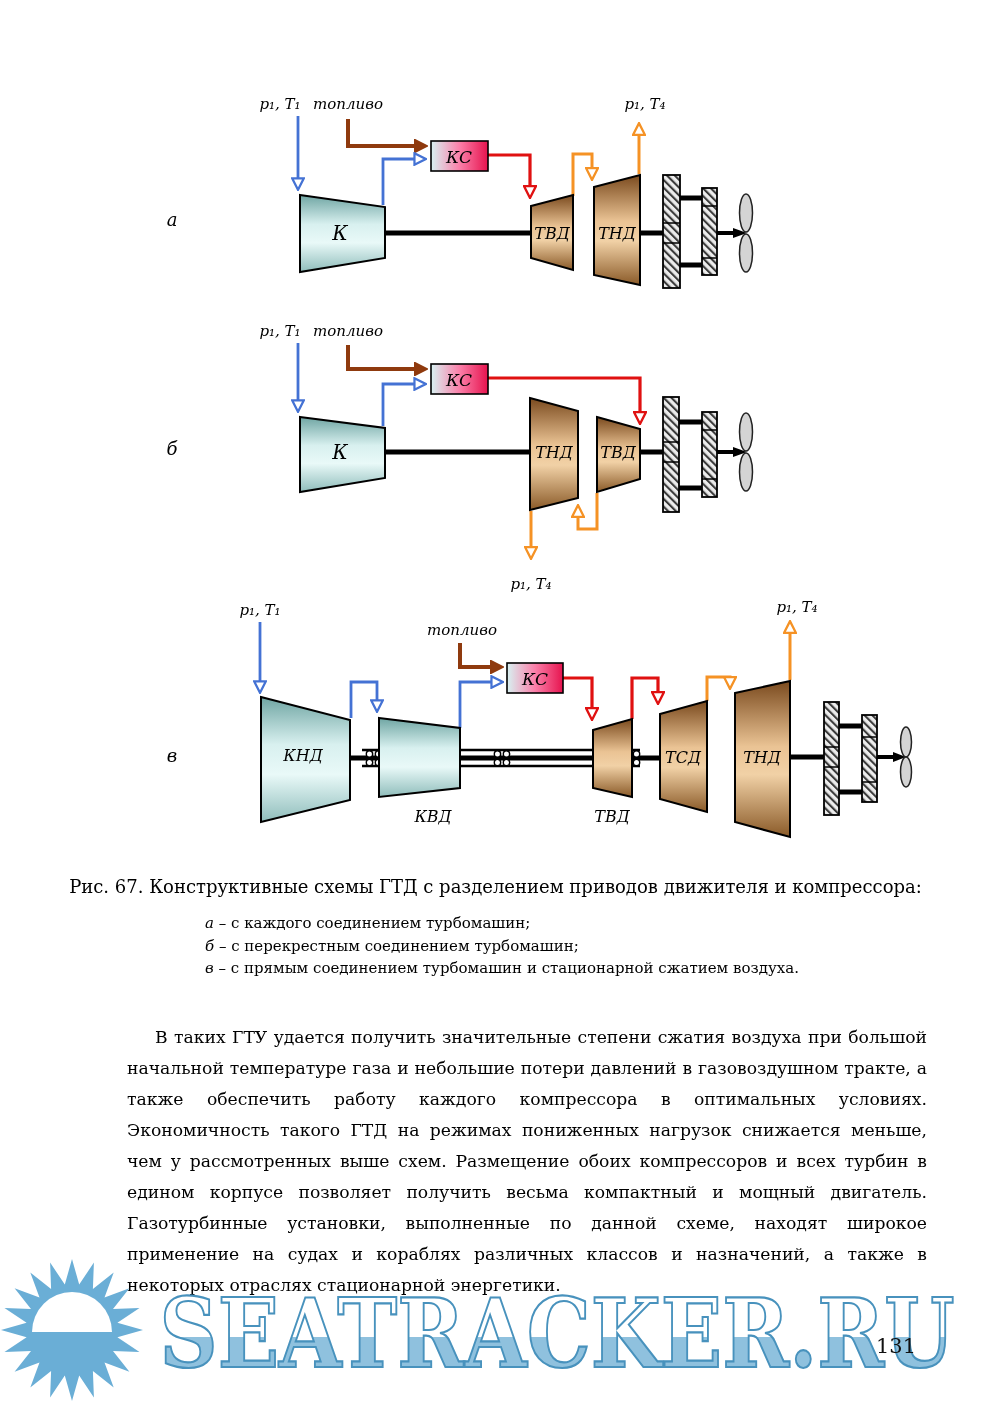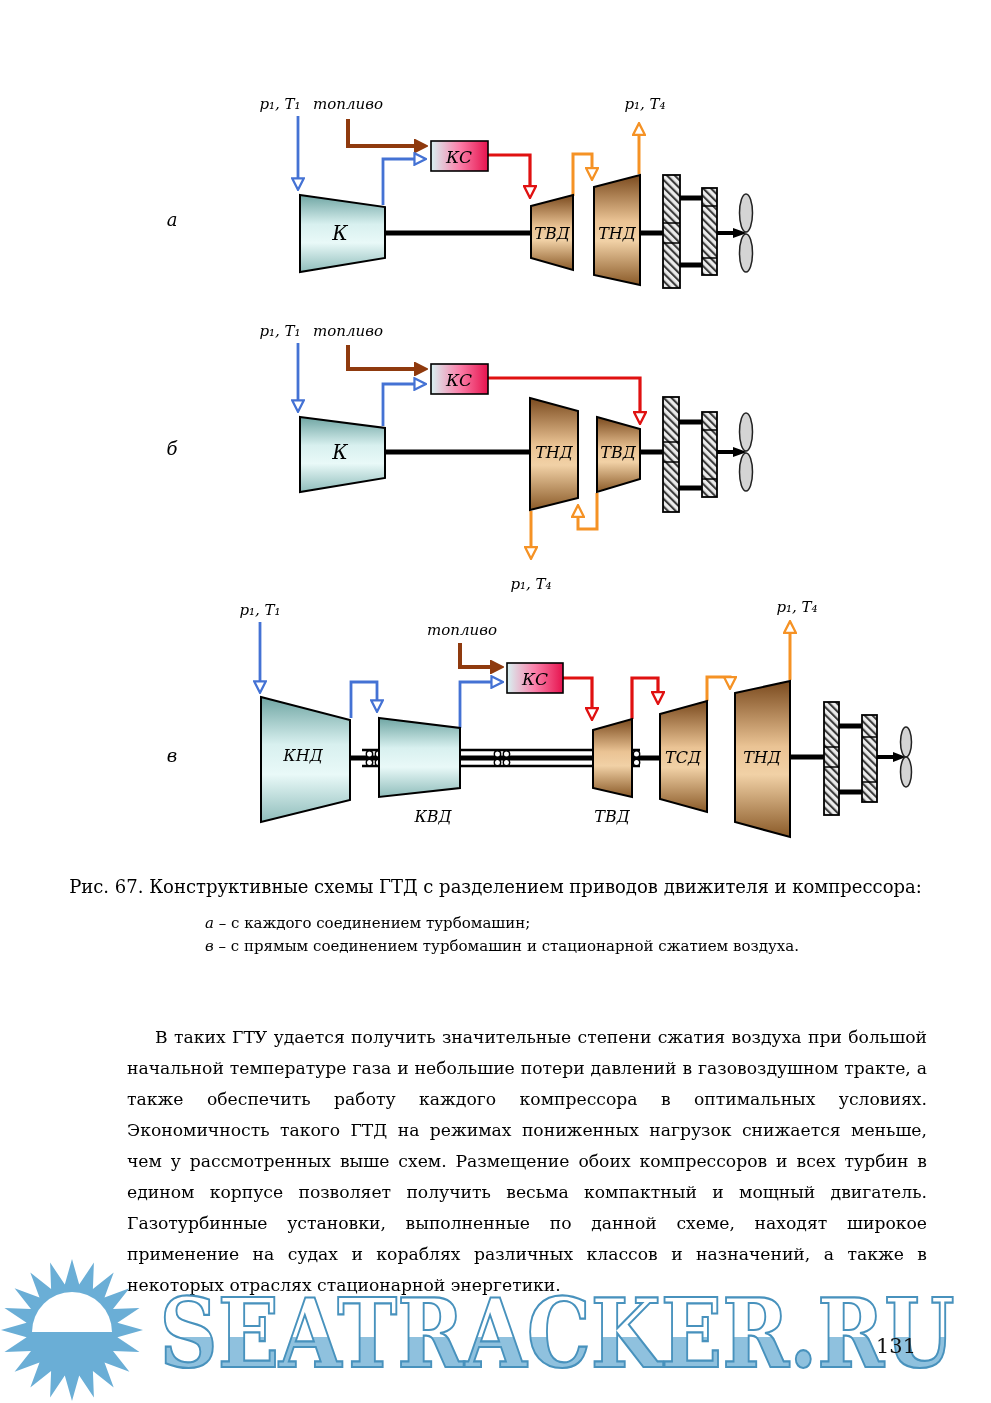--- a/index.html
+++ b/index.html
@@ -217,20 +217,24 @@
     </g>
   </svg>
 
   <div class="caption">Рис. 67. Конструктивные схемы ГТД с разделением приводов движителя и компрессора:</div>
   <div class="cap-list">
     <div class="cap-item">
       <i>а</i>
       <span>– с каждого соединением турбомашин;</span>
     </div>
     <div class="cap-item">
+      <i>б</i>
+      <span>– с перекрестным соединением турбомашин;</span>
+    </div>
+    <div class="cap-item">
       <i>в</i>
       <span>– с прямым соединением турбомашин и стационарной сжатием воздуха.</span>
     </div>
   </div>
 
   <div class="body-par">В таких ГТУ удается получить значительные степени сжатия воздуха при большой начальной температуре газа и небольшие потери давлений в газовоздушном тракте, а также обеспечить работу каждого компрессора в оптимальных условиях. Экономичность такого ГТД на режимах пониженных нагрузок снижается меньше, чем у рассмотренных выше схем. Размещение обоих компрессоров и всех турбин в едином корпусе позволяет получить весьма компактный и мощный двигатель. Газотурбинные установки, выполненные по данной схеме, находят широкое применение на судах и кораблях различных классов и назначений, а также в некоторых отраслях стационарной энергетики.</div>
 
   <svg id="watermark-svg" width="991" height="150" viewBox="0 0 991 150">
     <defs>
       <linearGradient id="wmFill" x1="0" y1="0" x2="0" y2="1">

